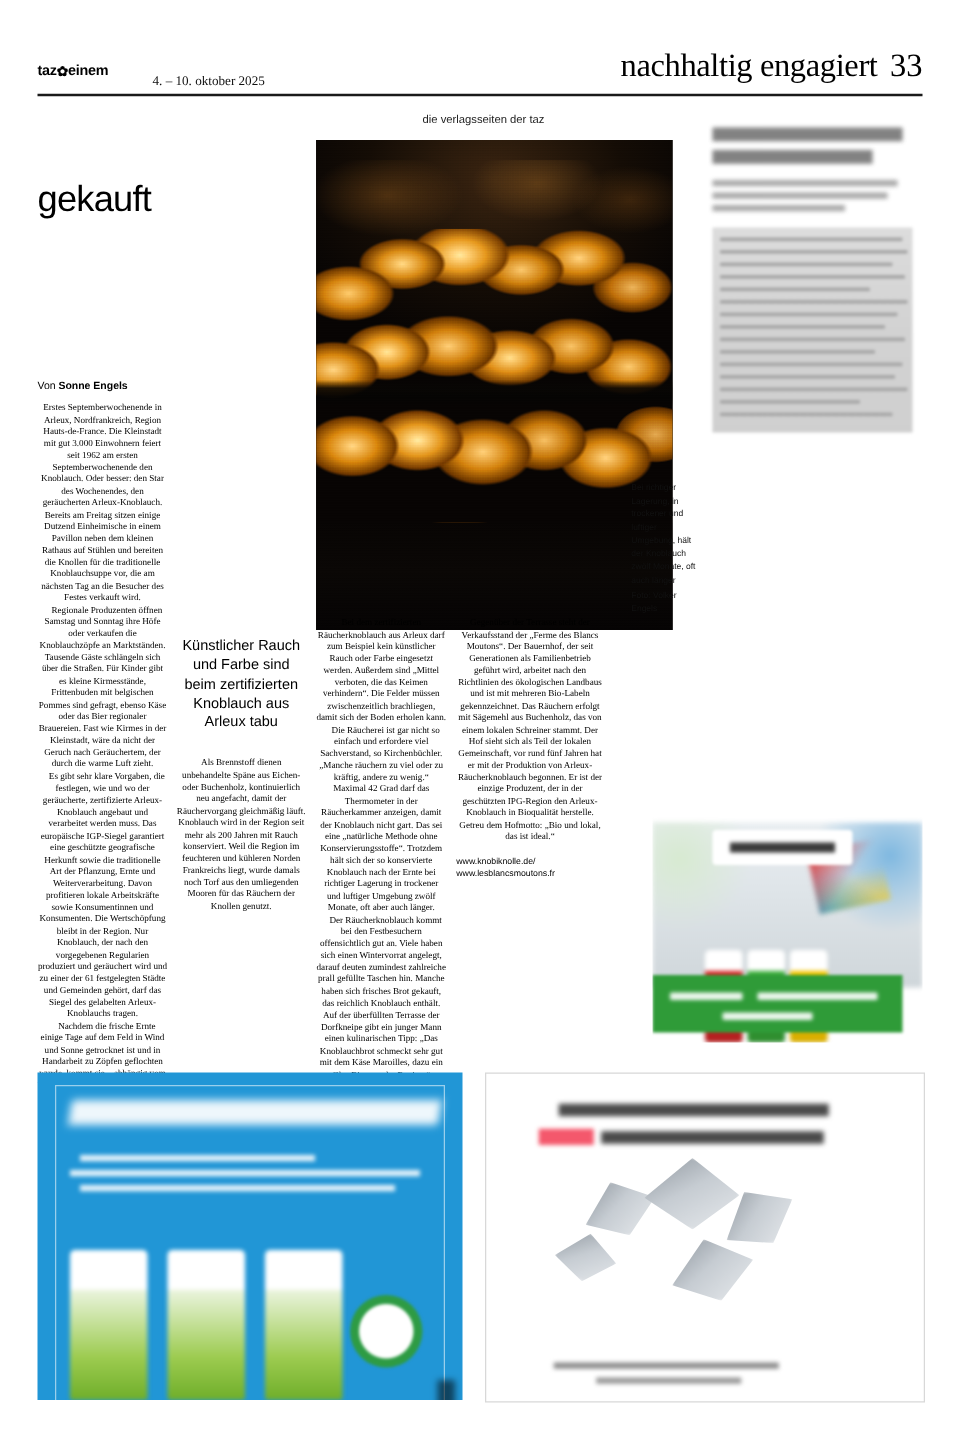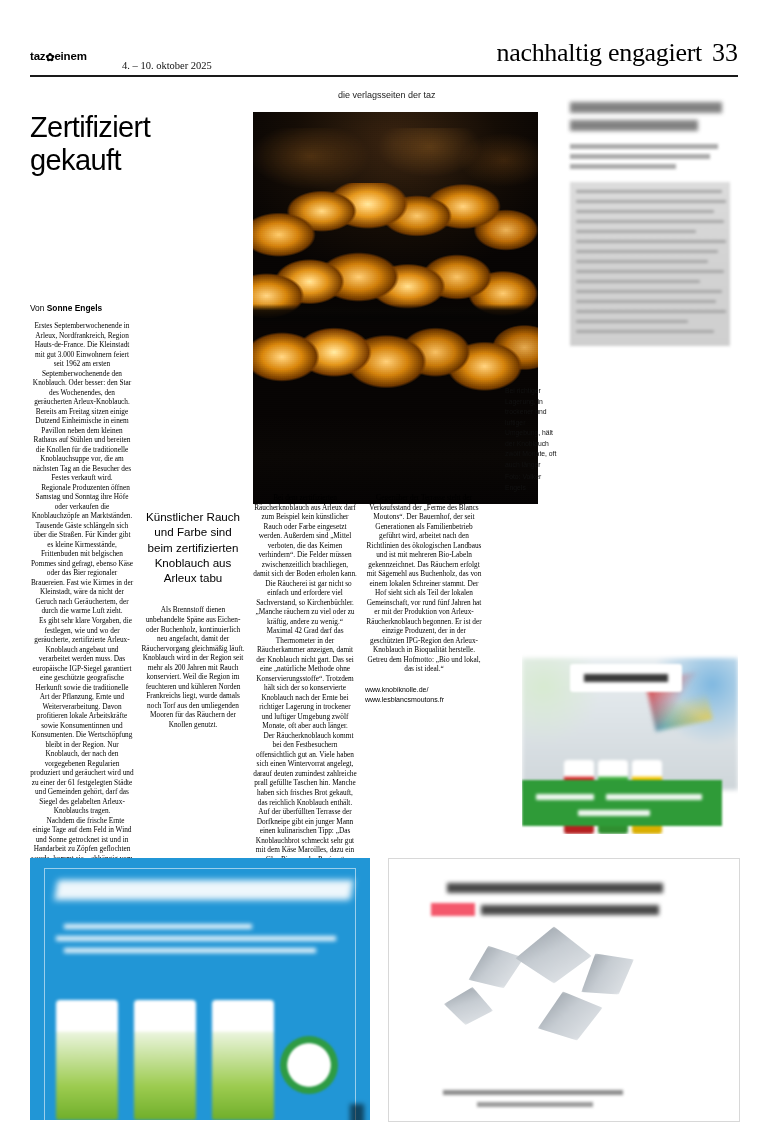--- a/index.html
+++ b/index.html
@@ -376,21 +376,21 @@
     <div class="mast-date">4. – 10. oktober 2025</div>
 
     <div class="mast-center">die verlagsseiten der taz</div>
 
     <div class="mast-section">nachhaltig engagiert</div>
     <div class="mast-pageno">33</div>
   </div>
   <div class="mast-rule"></div>
 
   <h1 class="headline">
-    <span>Zertifiziert</span><br>
+    <br>
     <span>gekauft</span>
   </h1>
 
 
   <div class="byline"><span>Von </span><b>Sonne Engels</b></div>
 
   <figure class="hero-photo">
     <span class="dark-bg"></span>
     <span class="roots"></span>
     <span class="braid"></span>

